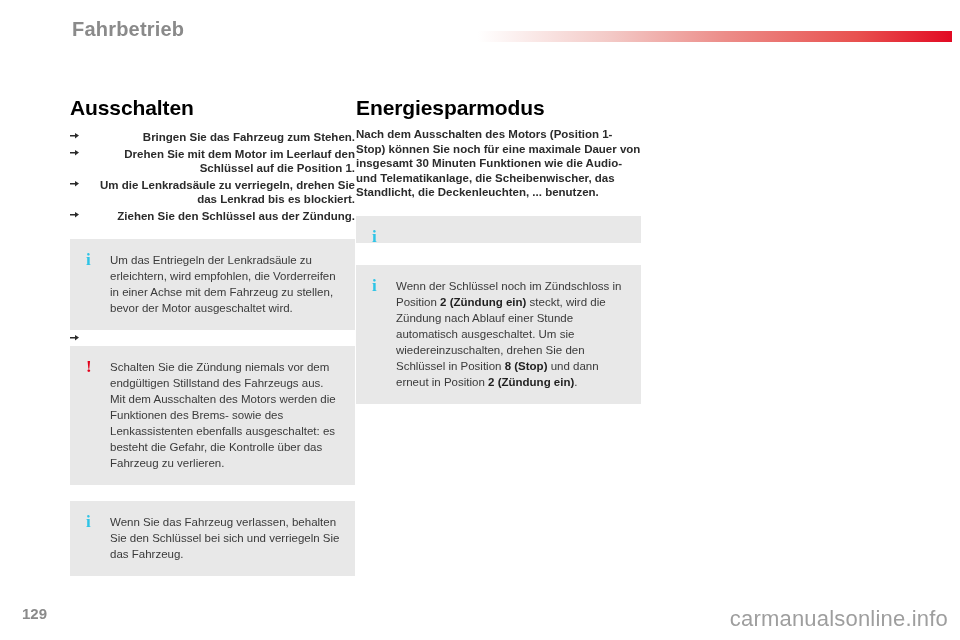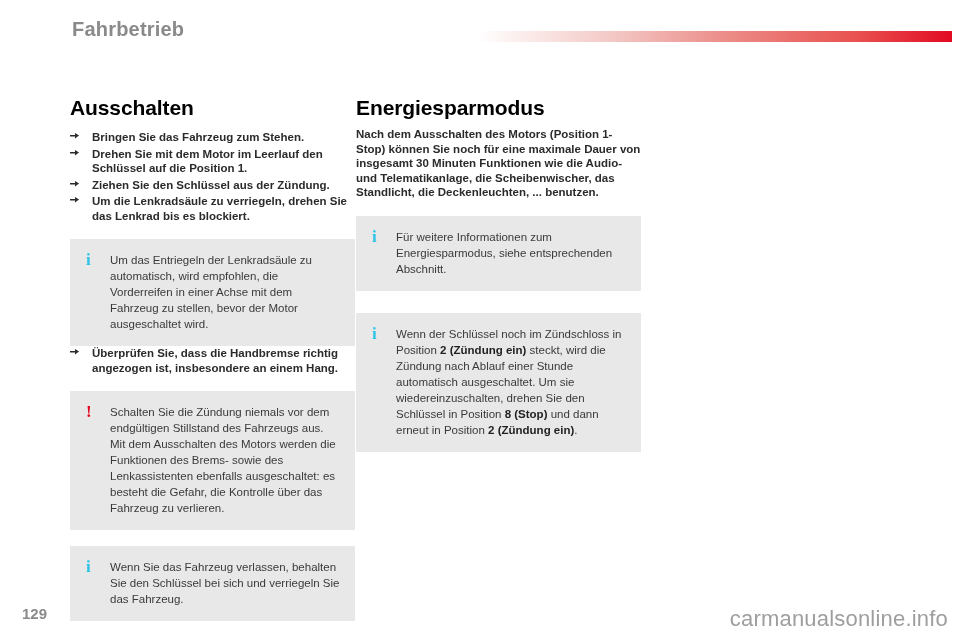--- a/index.html
+++ b/index.html
@@ -51,20 +51,21 @@
     color: #000000;
     letter-spacing: -0.1px;
   }
   #col-right h2.section-title { margin-bottom: 7px; }
 
   
   ul.bullets {
     list-style: none;
     margin: 0 0 0 0;
     padding: 0;
+    text-align: right;
   }
   ul.bullets li {
     position: relative;
     padding-left: 22px;
     margin-bottom: 2px;
     font-size: 11.5px;
     font-weight: bold;
     line-height: 14.5px;
     color: #2b2b2b;
   }
@@ -169,45 +170,44 @@
           </svg>
       </span>
       <span>Drehen Sie mit dem Motor im Leerlauf den Schlüssel auf die Position 1.</span>
     </li>
     <li>
       <span class="bullet-marker">
         <svg width="12" height="9" viewBox="0 0 12 9">
             <path d="M0 3h5V1l4 2.5L5 6.5V4.5H0z" fill="#2b2b2b"></path>
           </svg>
       </span>
+      <span>Um die Lenkradsäule zu verriegeln, drehen Sie das Lenkrad bis es blockiert.</span>
+    </li>
+    <li>
+      <span class="bullet-marker">
+        <svg width="12" height="9" viewBox="0 0 12 9">
+            <path d="M0 3h5V1l4 2.5L5 6.5V4.5H0z" fill="#2b2b2b"></path>
+          </svg>
+      </span>
       <span>Ziehen Sie den Schlüssel aus der Zündung.</span>
     </li>
-    <li>
-      <span class="bullet-marker">
-        <svg width="12" height="9" viewBox="0 0 12 9">
-            <path d="M0 3h5V1l4 2.5L5 6.5V4.5H0z" fill="#2b2b2b"></path>
-          </svg>
-      </span>
-      <span>Um die Lenkradsäule zu verriegeln, drehen Sie das Lenkrad bis es blockiert.</span>
-    </li>
   </ul>
 
   <div class="box">
     <span class="box-icon info">i</span>
-    <p class="box-text">Um das Entriegeln der Lenkradsäule zu automatisch, wird empfohlen, die Vorderreifen in einer Achse mit dem Fahrzeug zu stellen, bevor der Motor ausgeschaltet wird.</p>
+    <p class="box-text">Um das Entriegeln der Lenkradsäule zu erleichtern, wird empfohlen, die Vorderreifen in einer Achse mit dem Fahrzeug zu stellen, bevor der Motor ausgeschaltet wird.</p>
   </div>
 
   <ul class="bullets spacer-bullets">
     <li>
       <span class="bullet-marker">
         <svg width="12" height="9" viewBox="0 0 12 9">
             <path d="M0 3h5V1l4 2.5L5 6.5V4.5H0z" fill="#2b2b2b"></path>
           </svg>
       </span>
-      <span>Überprüfen Sie, dass die Handbremse richtig angezogen ist, insbesondere an einem Hang.</span>
     </li>
   </ul>
 
   <div class="box">
     <span class="box-icon warn">!</span>
     <p class="box-text">Schalten Sie die Zündung niemals vor dem endgültigen Stillstand des Fahrzeugs aus. Mit dem Ausschalten des Motors werden die Funktionen des Brems- sowie des Lenkassistenten ebenfalls ausgeschaltet: es besteht die Gefahr, die Kontrolle über das Fahrzeug zu verlieren.</p>
   </div>
 
   <div class="box">
     <span class="box-icon info">i</span>
@@ -217,21 +217,20 @@
 </div>
 
 <div class="column" id="col-right">
 
   <h2 class="section-title">Energiesparmodus</h2>
 
   <p class="body-text">Nach dem Ausschalten des Motors (Position 1-Stop) können Sie noch für eine maximale Dauer von insgesamt 30 Minuten Funktionen wie die Audio- und Telematikanlage, die Scheibenwischer, das Standlicht, die Deckenleuchten, ... benutzen.</p>
 
   <div class="box">
     <span class="box-icon info">i</span>
-    <p class="box-text">Für weitere Informationen zum Energiesparmodus, siehe entsprechenden Abschnitt.</p>
   </div>
 
   <div class="box" style="margin-top:22px;">
     <span class="box-icon info">i</span>
     <p class="box-text"><span>Wenn der Schlüssel noch im Zündschloss in Position </span><b>2 (Zündung ein)</b><span> steckt, wird die Zündung nach Ablauf einer Stunde automatisch ausgeschaltet. Um sie wiedereinzuschalten, drehen Sie den Schlüssel in Position </span><b>8 (Stop)</b><span> und dann erneut in Position </span><b>2 (Zündung ein)</b><span>.</span></p>
   </div>
 
 </div>
 
 <div id="page-number">129</div>

